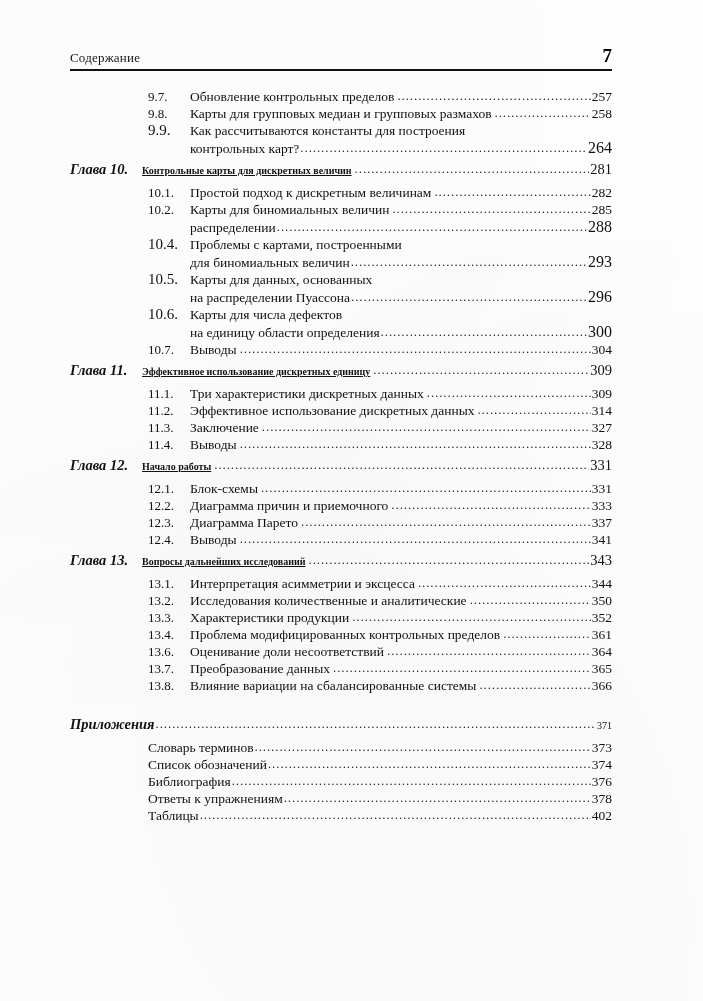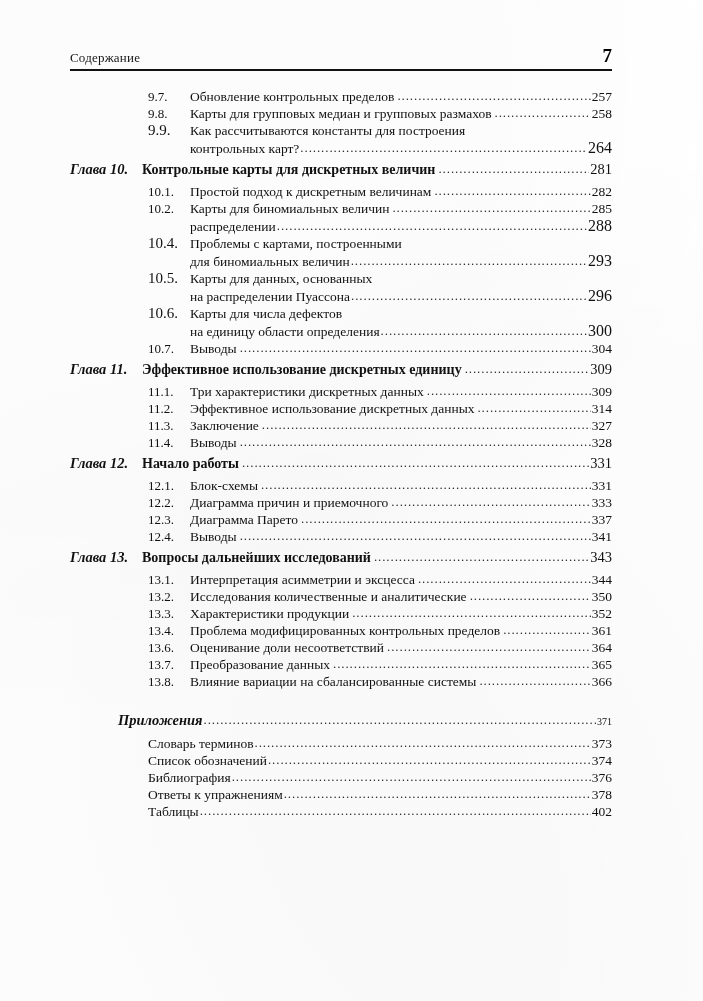--- a/index.html
+++ b/index.html
@@ -92,22 +92,23 @@
 
   
   .chapter .num {
     width: 72px;
     font-style: italic;
     font-weight: bold;
     font-size: 14.5px;
   }
   .chapter .txt {
     font-weight: bold;
-    font-size: 14px;
+    font-size: 10px;
     padding-right: 2px;
+    text-decoration: underline;
   }
   .chapter .pg {
     font-size: 14.5px;
   }
   .chapter .leader { font-size: 13px; }
 
   
   .section { }
   .section .num {
     width: 42px;
@@ -143,21 +144,20 @@
 
   
   .appendix-head .num {
     width: 0;
     font-size: 0;
   }
   .appendix-head .txt {
     font-style: italic;
     font-weight: bold;
     font-size: 14.5px;
-    margin-left: 48px;
   }
   .appendix-head .pg { font-size: 10px; }
 
   
   .appendix-item .num { width: 0; font-size: 0; }
   .appendix-item .txt {
     margin-left: 78px;
     font-size: 13.5px;
   }
   .appendix-item .pg { font-size: 13.5px; }

